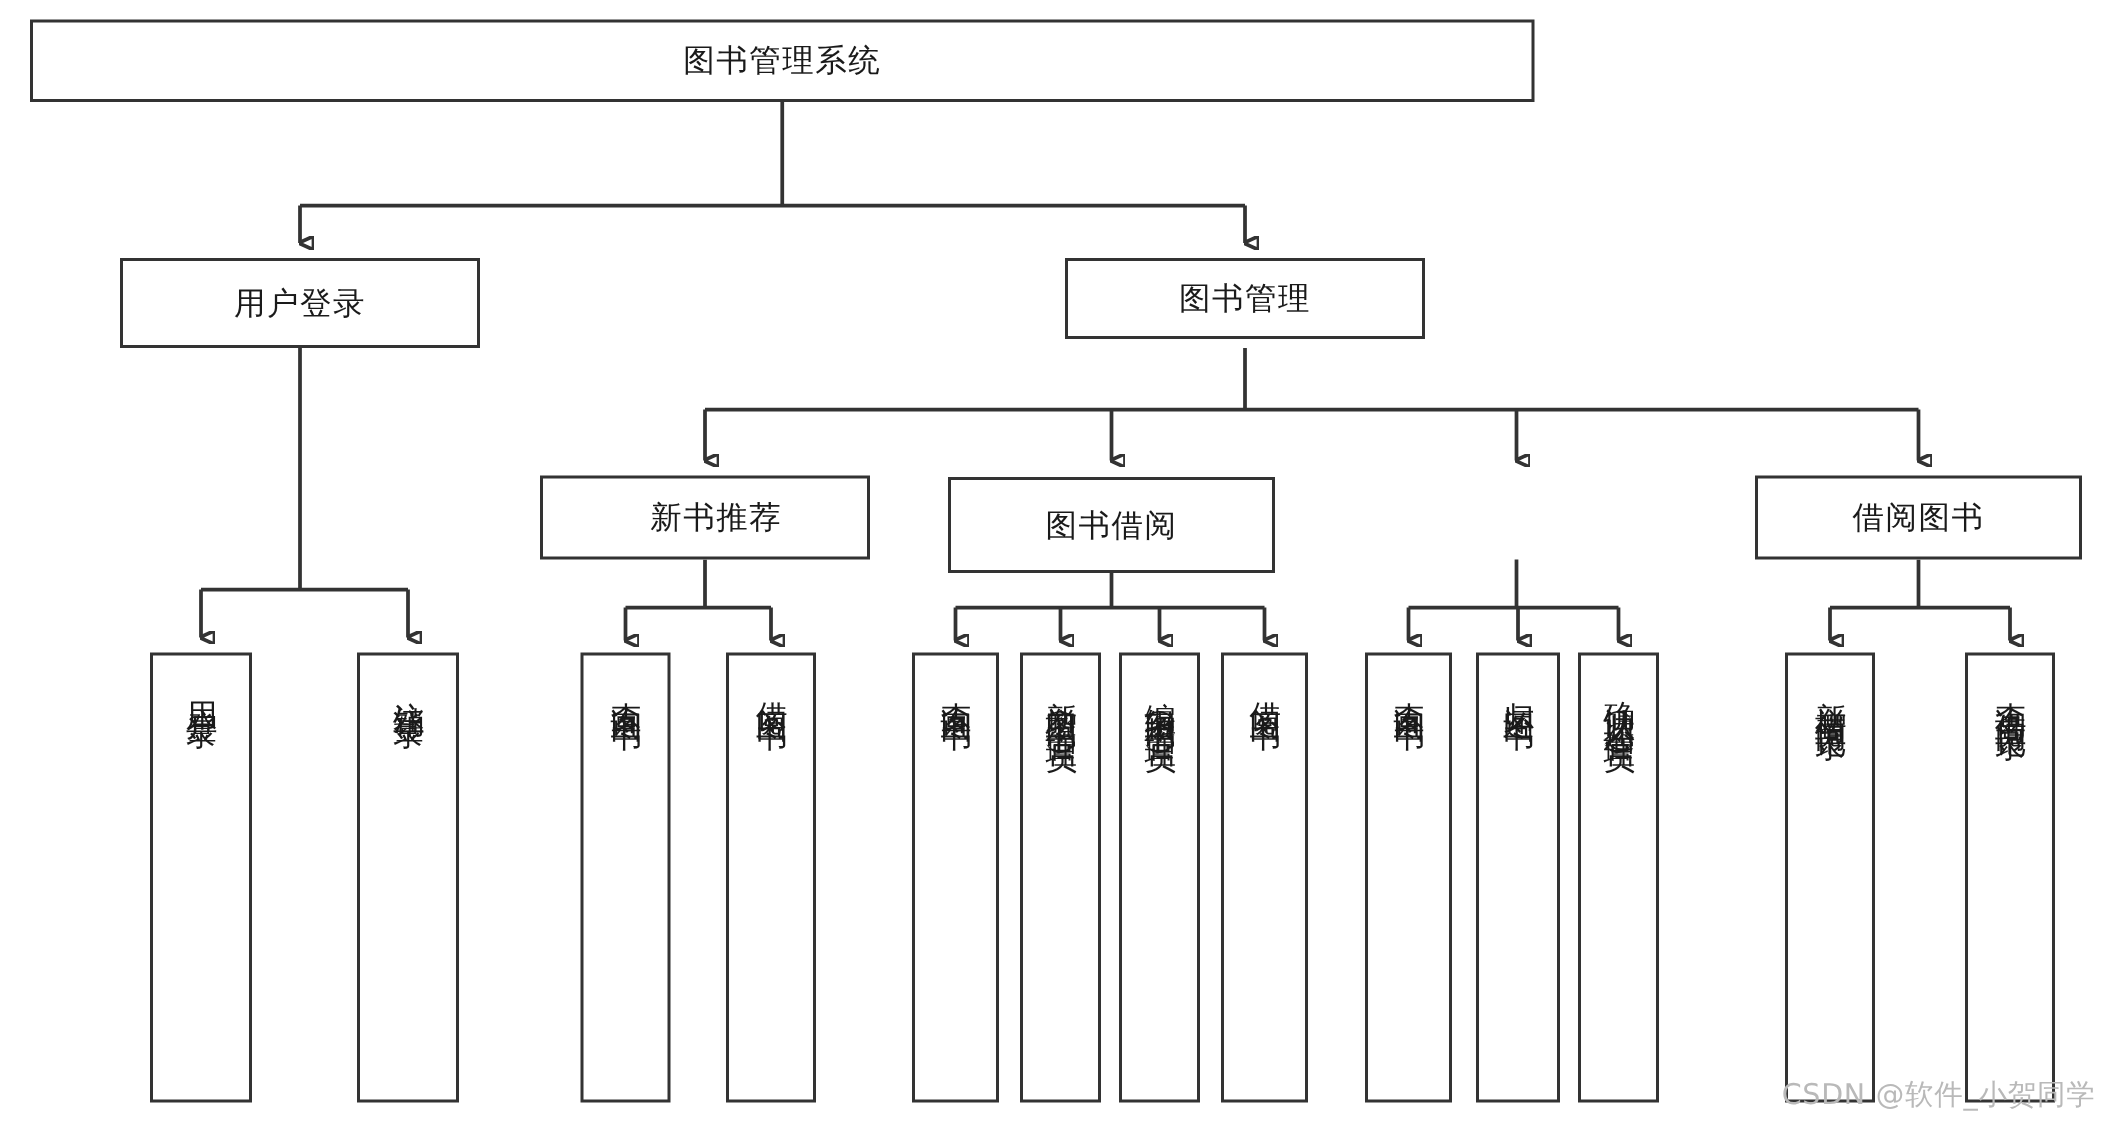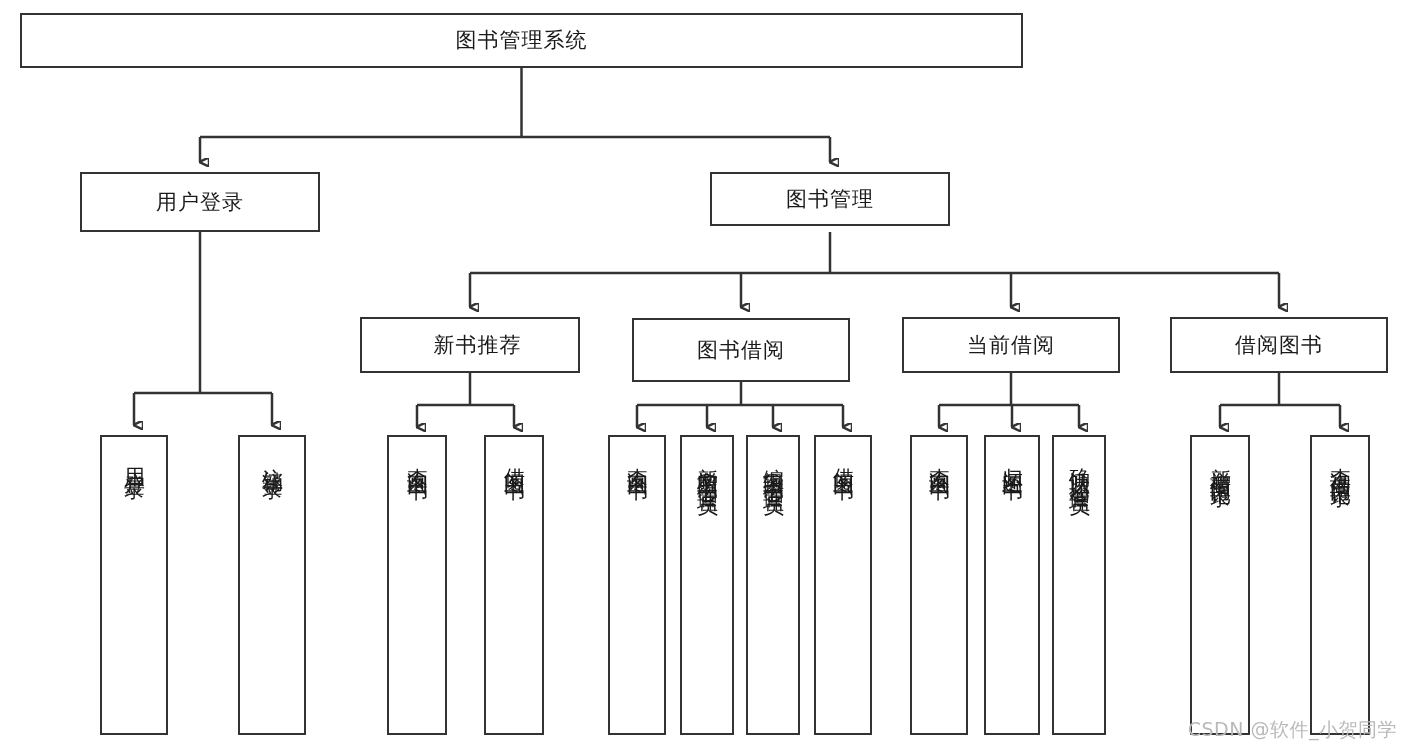--- a/index.html
+++ b/index.html
@@ -146,23 +146,20 @@
   <div class="node horiz" style="left: 710px; top: 172px; width: 240px; height: 54px;">
     <span class="label">图书管理</span>
   </div>
 
   <div class="node horiz" style="left: 360px; top: 317px; width: 220px; height: 56px; padding-left: 15px;">
     <span class="label">新书推荐</span>
   </div>
   <div class="node horiz" style="left: 632px; top: 318px; width: 218px; height: 64px;">
     <span class="label">图书借阅</span>
   </div>
-  <div class="node horiz" style="left: 902px; top: 317px; width: 218px; height: 56px;">
-    <span class="label">当前借阅</span>
-  </div>
   <div class="node horiz" style="left: 1170px; top: 317px; width: 218px; height: 56px;">
     <span class="label">借阅图书</span>
   </div>
 
   <div class="node vert" style="left: 100px; top: 435px; width: 68px; height: 300px;">
     <span class="label">用户登录</span>
   </div>
   <div class="node vert" style="left: 238px; top: 435px; width: 68px; height: 300px;">
     <span class="label">注销登录</span>
   </div>

